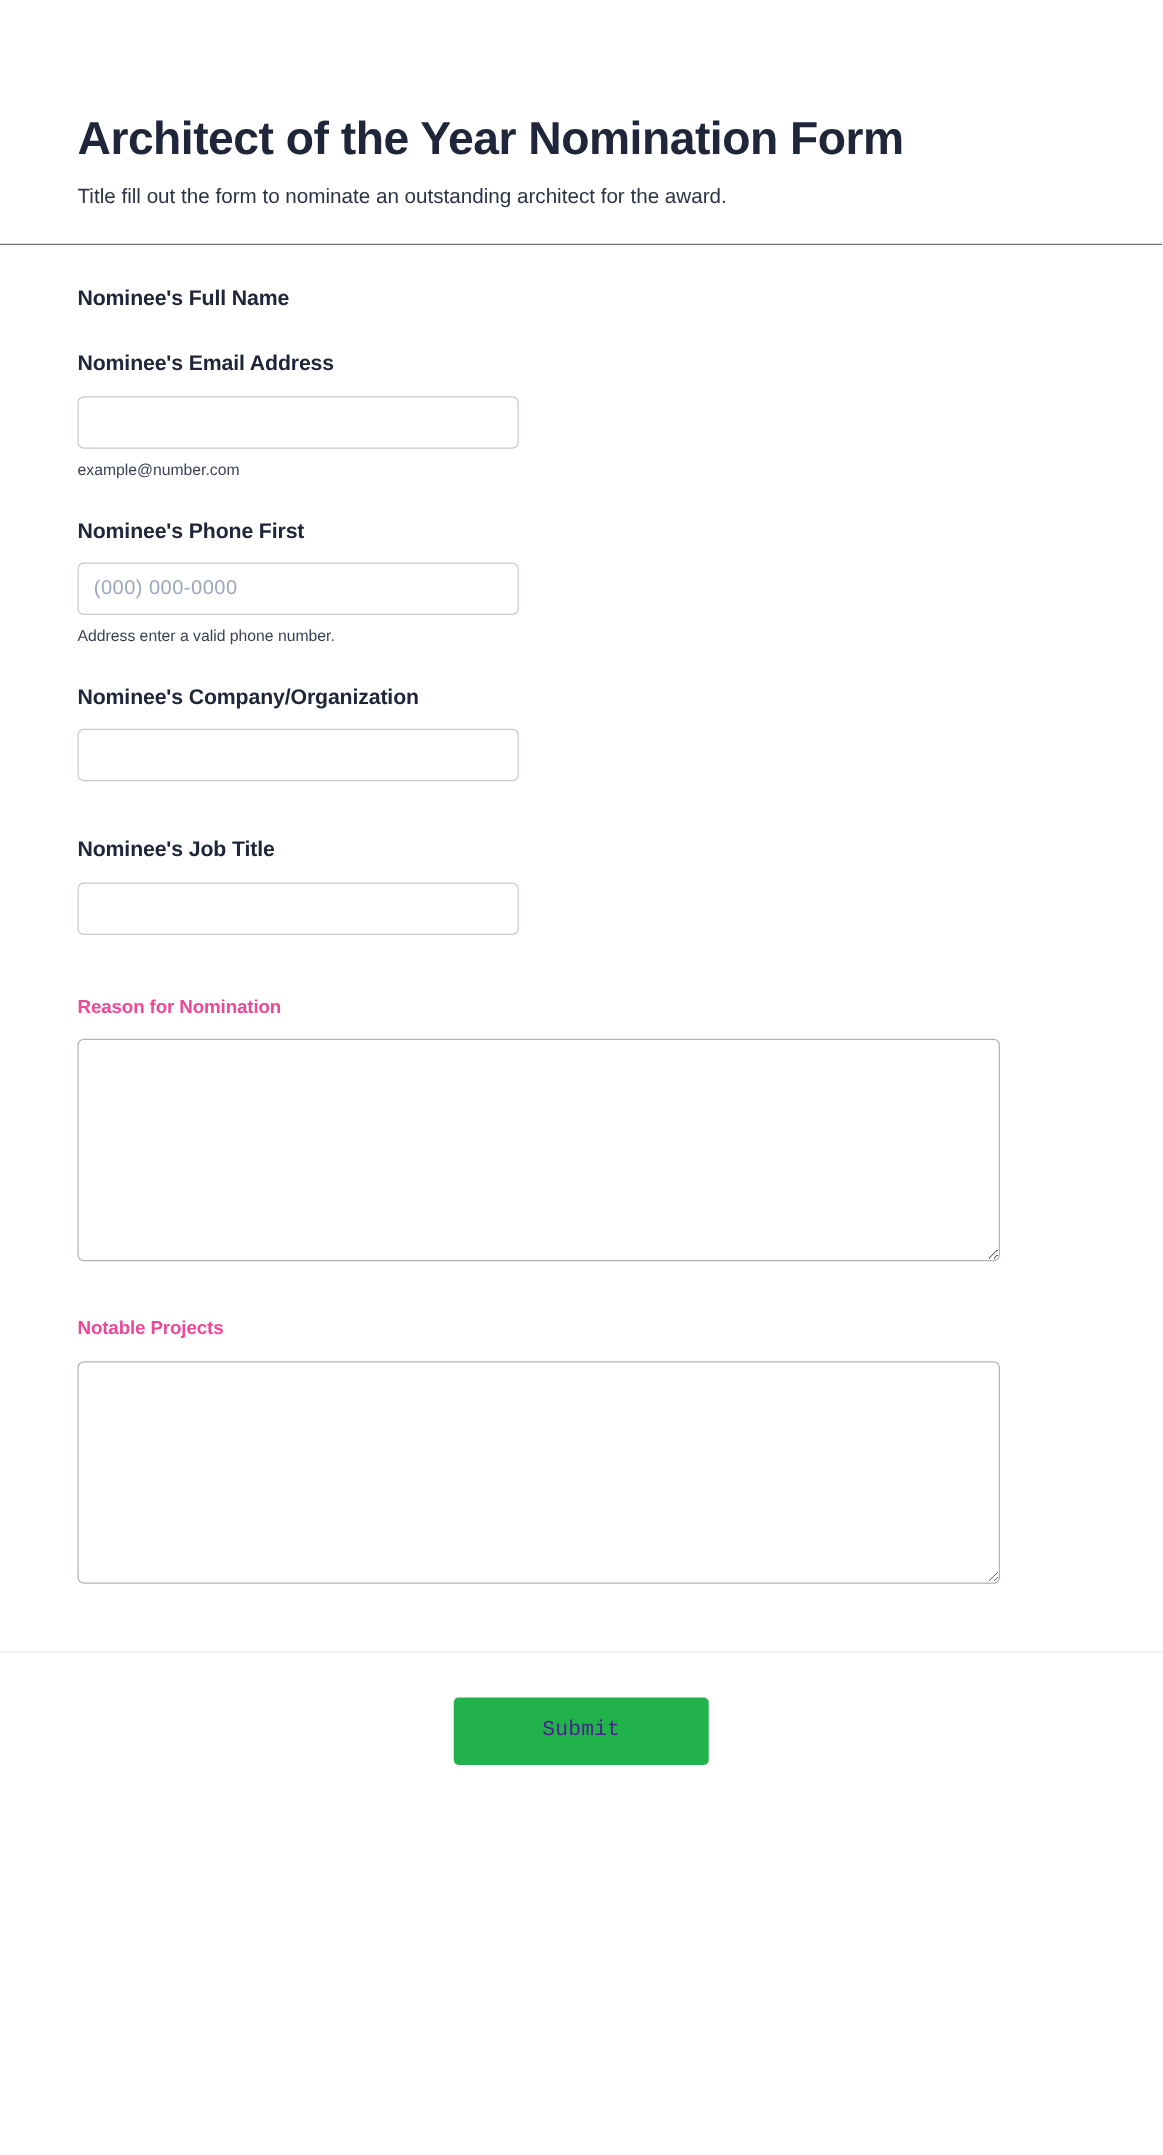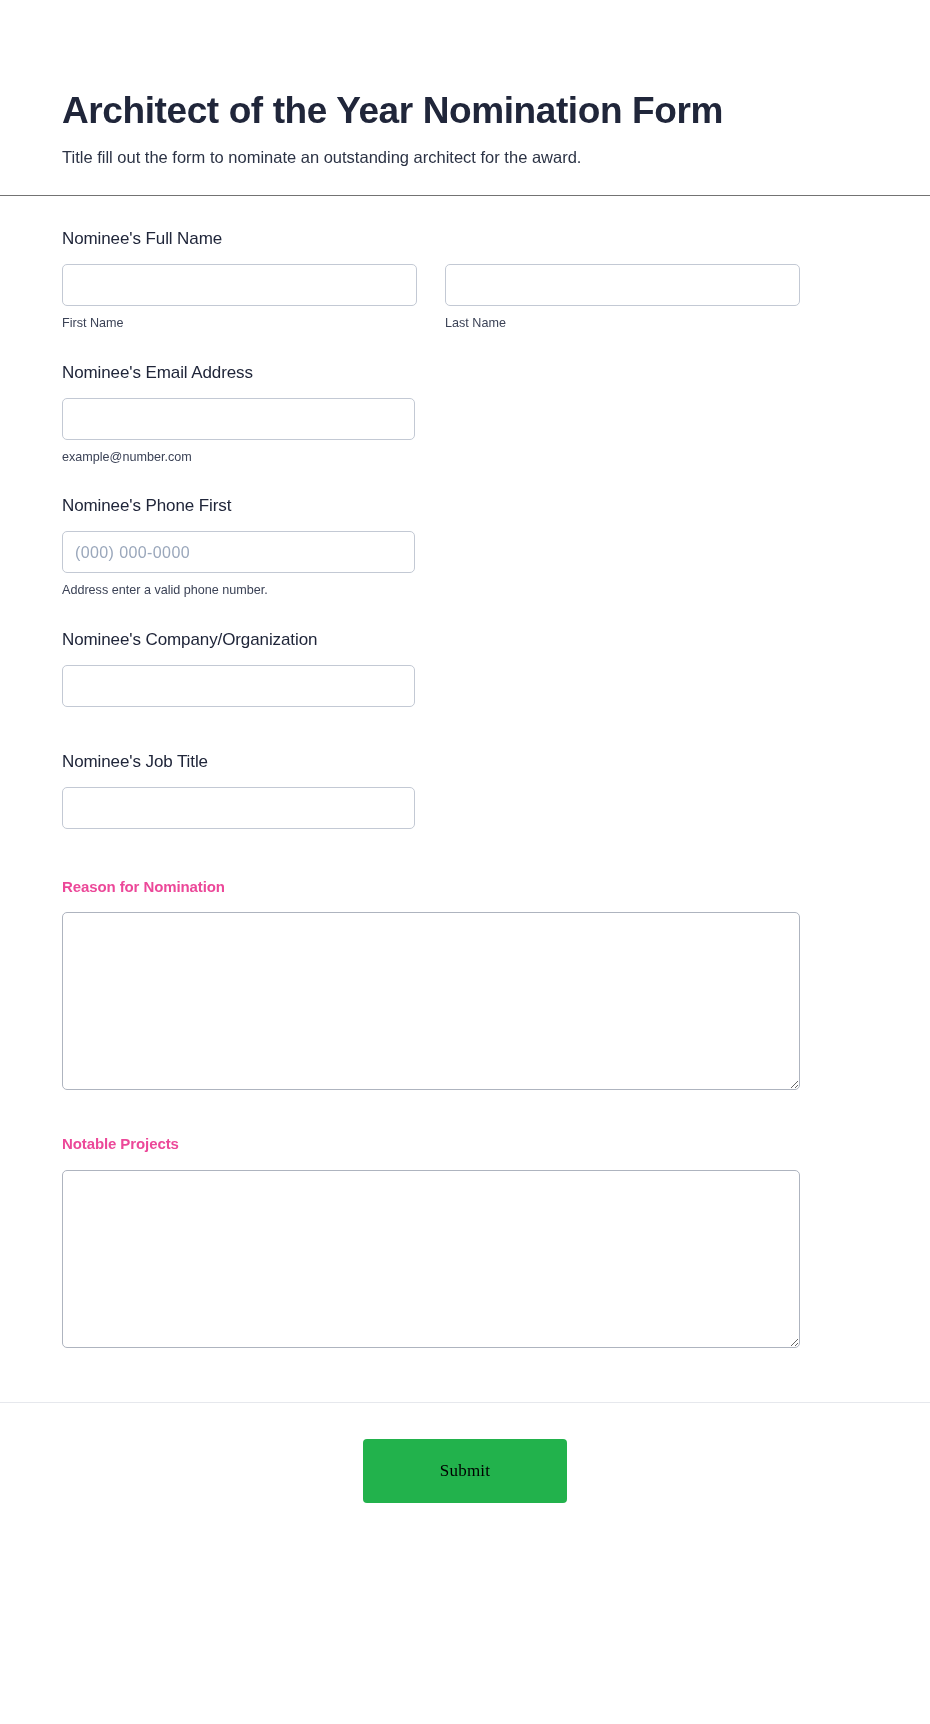--- a/index.html
+++ b/index.html
@@ -46,21 +46,21 @@
   .form-body {
     padding: 32px 62px 20px 62px;
     box-sizing: border-box;
   }
 
   .field-block {
     margin-bottom: 26px;
   }
   .field-label {
     font-size: 17px;
-    font-weight: normal;
+    font-weight: bold;
     color: #20263a;
     margin: 0 0 14px 0;
     line-height: 1.3;
     letter-spacing: -0.1px;
   }
   .field-label.regular {
     font-weight: bold;
     font-size: 15px;
     color: #ec4899;
   }
@@ -128,55 +128,45 @@
 
   
   .form-footer {
     border-top: 1px solid #e6e8ed;
     padding: 36px 0 44px 0;
     text-align: center;
     box-sizing: border-box;
   }
   .submit-button {
     width: 204px;
-    height: 64px;
+    height: 54px;
     background: #22b24c;
     border: none;
     border-radius: 4px;
-    color: #000000;
-    font-family: Liberation Serif, serif;
+    color: #4c1d95;
+    font-family: Liberation Mono, monospace;
     font-size: 17px;
     cursor: pointer;
     letter-spacing: 0.2px;
   }
 </style>
 </head>
 <body>
 
 <div class="form-page">
 
   <div class="form-header">
     <h1 class="form-title">Architect of the Year Nomination Form</h1>
     <p class="form-subtitle">Title fill out the form to nominate an outstanding architect for the award.</p>
   </div>
 
   <div class="form-body">
 
     <div class="field-block">
       <div class="field-label">Nominee's Full Name</div>
-      <div class="name-row">
-        <div class="name-col">
-          <input class="input-box w-name" type="text" value="" placeholder="" style="">
-          <div class="sublabel">First Name</div>
-        </div>
-        <div class="name-col second">
-          <input class="input-box w-name" type="text" value="" placeholder="" style="">
-          <div class="sublabel">Last Name</div>
-        </div>
-      </div>
     </div>
 
     <div class="field-block" style="margin-top:30px;">
       <div class="field-label">Nominee's Email Address</div>
       <input class="input-box w-medium" type="text" value="" placeholder="" style="">
       <div class="sublabel">example@number.com</div>
     </div>
 
     <div class="field-block" style="margin-top:30px;">
       <div class="field-label">Nominee's Phone First</div>

